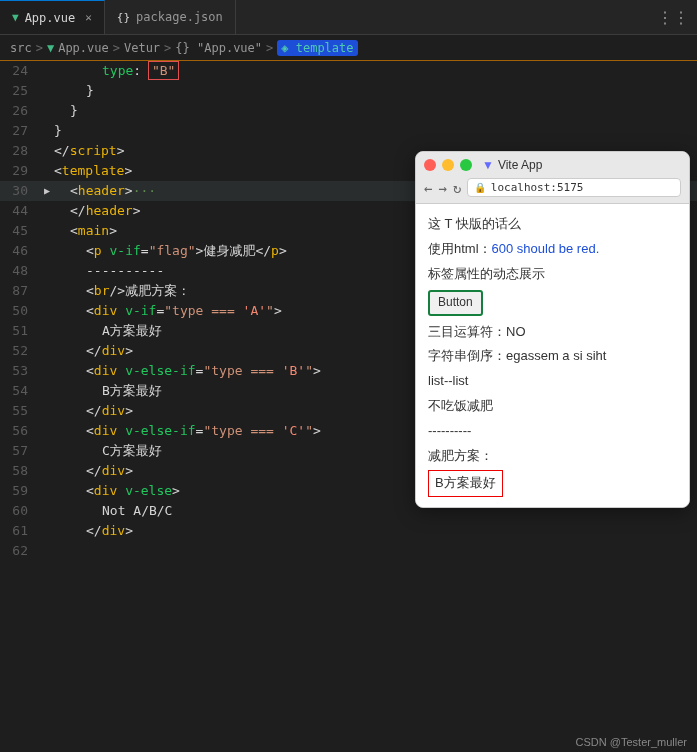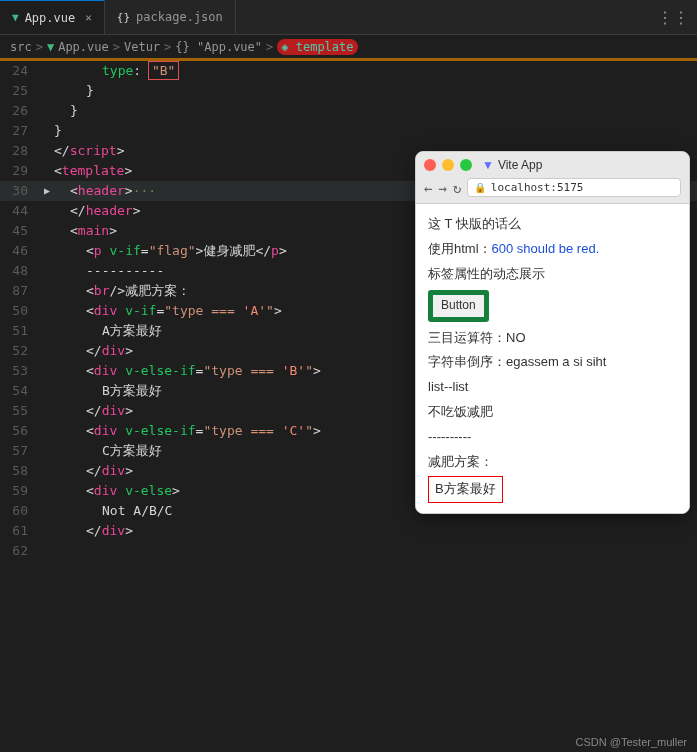--- a/index.html
+++ b/index.html
@@ -53,32 +53,32 @@
     }
 
     
     .breadcrumb {
       display: flex;
       align-items: center;
       padding: 4px 10px;
       font-size: 12px;
       color: #969696;
       background: #1e1e1e;
-      border-bottom: 3px solid #a16207;
+      border-bottom: 1px solid #a16207;
       gap: 4px;
       height: 26px;
       text-align: right;
     }
     .breadcrumb-separator { color: #666; }
     .breadcrumb-vue { color: #42b883; }
     .breadcrumb-template {
       color: #4ec9b0;
-      background: #b91c1c;
+      background: #1d4ed8;
       padding: 1px 4px;
-      border-radius: 8px;
+      border-radius: 3px;
     }
 
     
     .editor {
       position: relative;
       height: calc(752px - 35px - 26px);
       overflow: hidden;
     }
 
     .line {
@@ -104,21 +104,21 @@
     .line-arrow {
       width: 14px;
       min-width: 14px;
       color: #969696;
       font-size: 11px;
       display: flex;
       align-items: center;
       justify-content: center;
     }
     .str { color: #ce9178; }
-    .tag { color: #ec4899; }
+    .tag { color: #eab308; }
     .attr { color: #22c55e; }
     .punct { color: #d4d4d4; }
     .text { color: #d4d4d4; }
     .comment { color: #608b4e; }
     .eq { color: #d4d4d4; }
 
     
     .line-highlight {
       background: #2a2d2e;
     }
@@ -202,21 +202,21 @@
       color: #333;
       background: white;
     }
     .browser-content .line-b {
       padding: 2px 0;
       line-height: 1.6;
     }
     .text-red { color: #1d4ed8; margin-top: 24px; }
     .btn-box {
       display: inline-block;
-      border: 5px solid #15803d;
+      border: 2px solid #15803d;
       border-radius: 3px;
       padding: 1px 8px;
       font-size: 12px;
       color: #333;
       background: #f0f0f0;
       margin: 2px 0;
     }
     .result-box {
       border: 1.5px solid #e00;
       padding: 2px 6px;

